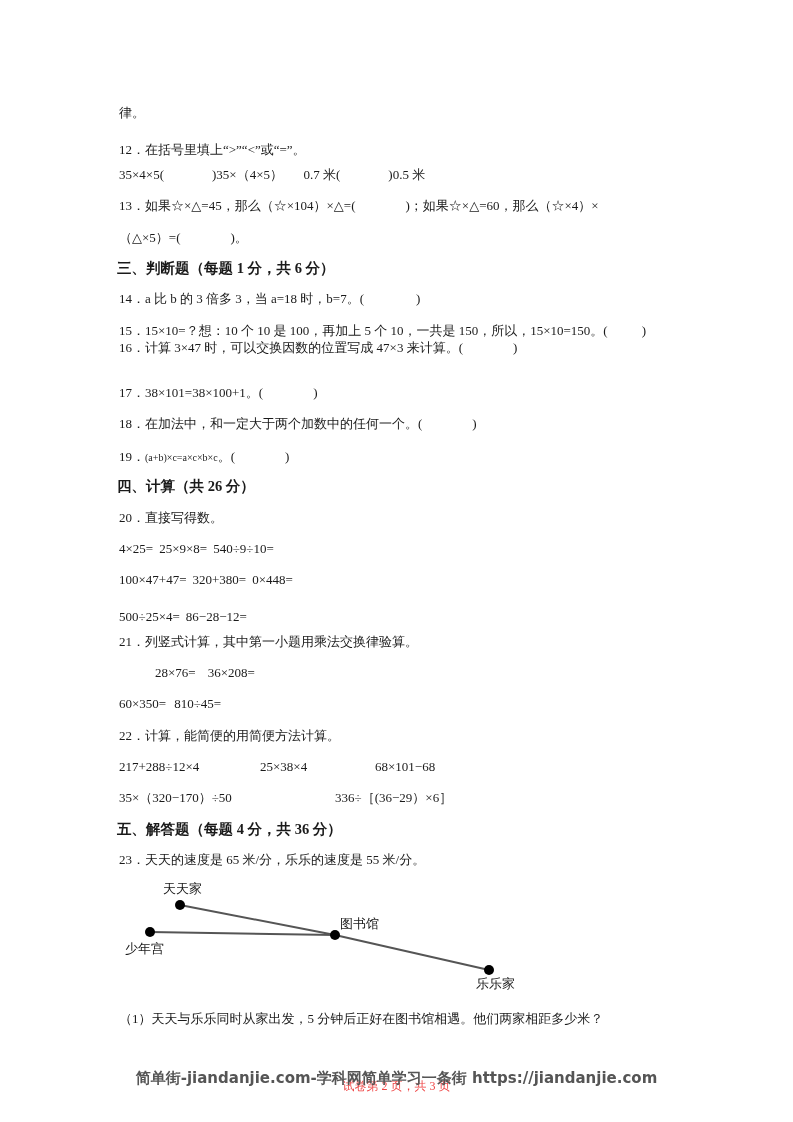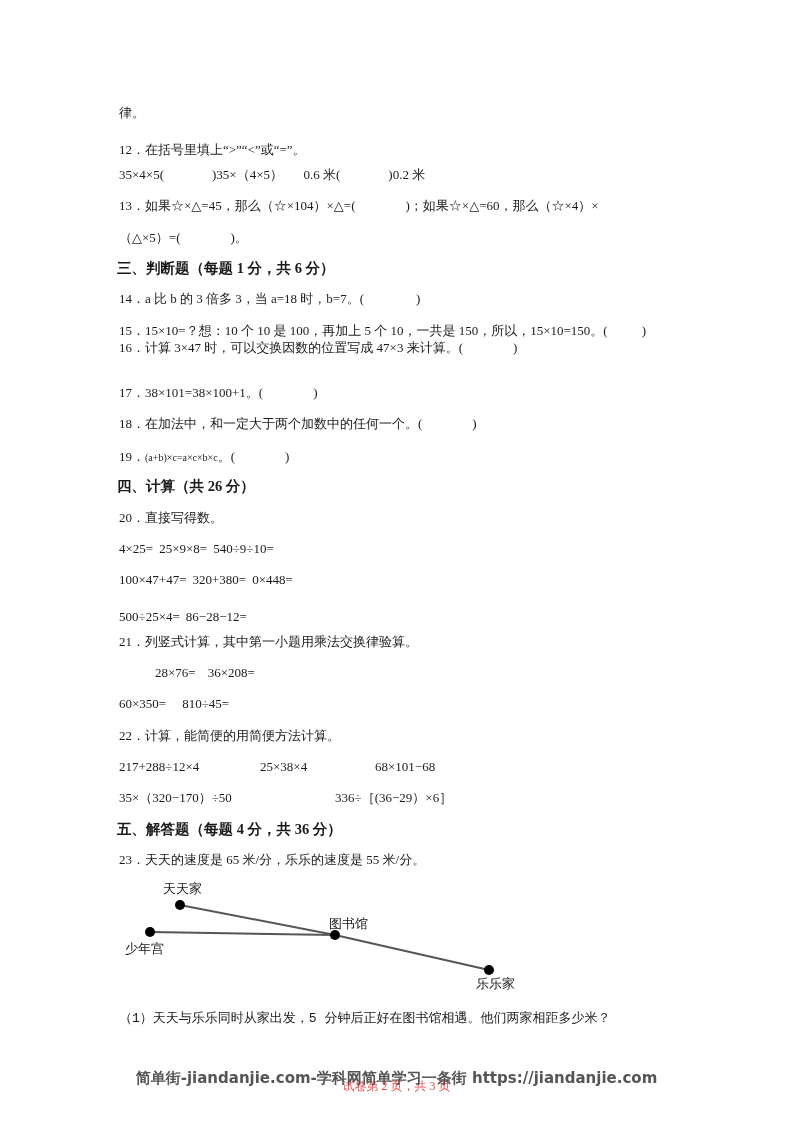--- a/index.html
+++ b/index.html
@@ -20,21 +20,21 @@
 <body>
 
 <div>
 
   <div class="line" style="top:105px;">律。</div>
 
   <div class="line" style="top:135px;margin-top:7px;">12．在括号里填上“&gt;”“&lt;”或“=”。</div>
   <div class="line" style="top:167px;">
     <span>35×4×5(</span><span class="blank" style="width:48px;"></span><span>)35×（4×5）</span>
     <span style="display:inline-block;width:14px;"></span>
-    <span>0.6 米(</span><span class="blank" style="width:48px;"></span><span>)0.2 米</span>
+    <span>0.7 米(</span><span class="blank" style="width:48px;"></span><span>)0.5 米</span>
   </div>
 
   <div class="line" style="top:198px;">
     <span>13．如果☆×△=45，那么（☆×104）×△=(</span><span class="blank" style="width:50px;"></span><span>)；如果☆×△=60，那么（☆×4）×</span>
   </div>
   <div class="line" style="top:230px;">
     <span>（△×5）=(</span><span class="blank" style="width:50px;"></span><span>)。</span>
   </div>
 
   <div class="line h" style="top:260px;">三、判断题（每题 1 分，共 6 分）</div>
@@ -67,21 +67,21 @@
   </div>
   <div class="line calc-row" style="top:609px;">
     <span>500÷25×4=</span><span>86−28−12=</span>
   </div>
 
   <div class="line" style="top:634px;">21．列竖式计算，其中第一小题用乘法交换律验算。</div>
   <div class="line calc-row" style="top:665px;margin-left:36px;">
     <span style="margin-right:12px;">28×76=</span><span>36×208=</span>
   </div>
   <div class="line calc-row" style="top:696px;">
-    <span style="margin-right:16px;">60×350=</span><span>810÷45=</span>
+    <span style="margin-right:8px;">60×350=</span><span>810÷45=</span>
   </div>
 
   <div class="line" style="top:728px;">22．计算，能简便的用简便方法计算。</div>
   <div class="line" style="top:759px;">
     <span style="position:absolute;left:0;">217+288÷12×4</span>
     <span style="position:absolute;left:141px;">25×38×4</span>
     <span style="position:absolute;left:256px;">68×101−68</span>
   </div>
   <div class="line" style="top:790px;">
     <span style="position:absolute;left:0;text-align:right;">35×（320−170）÷50</span>
@@ -96,21 +96,21 @@
       <line x1="65" y1="30" x2="220" y2="60" stroke="#555" stroke-width="2"></line>
       <line x1="35" y1="57" x2="220" y2="60" stroke="#555" stroke-width="2"></line>
       <line x1="220" y1="60" x2="374" y2="95" stroke="#555" stroke-width="2"></line>
       <circle cx="65" cy="30" r="5" fill="#000"></circle>
       <circle cx="35" cy="57" r="5" fill="#000"></circle>
       <circle cx="220" cy="60" r="5" fill="#000"></circle>
       <circle cx="374" cy="95" r="5" fill="#000"></circle>
     </svg>
     <div class="fig-label" style="left:48px;top:5px;">天天家</div>
     <div class="fig-label" style="left:10px;top:65px;">少年宫</div>
-    <div class="fig-label" style="left:214px;top:40px;">图书馆</div>
+    <div class="fig-label" style="left:225px;top:40px;">图书馆</div>
     <div class="fig-label" style="left:361px;top:100px;">乐乐家</div>
   </div>
 
-  <div class="line" style="top:1011px;font-family:Liberation Mono, monospace;">（1）天天与乐乐同时从家出发，5 分钟后正好在图书馆相遇。他们两家相距多少米？</div>
+  <div class="line" style="top:1011px;">（1）天天与乐乐同时从家出发，5 分钟后正好在图书馆相遇。他们两家相距多少米？</div>
 
   <div class="pagenum">试卷第 2 页，共 3 页</div>
   <div class="footer">简单街-jiandanjie.com-学科网简单学习一条街 https://jiandanjie.com</div>
 </div>
 
 </body></html>

